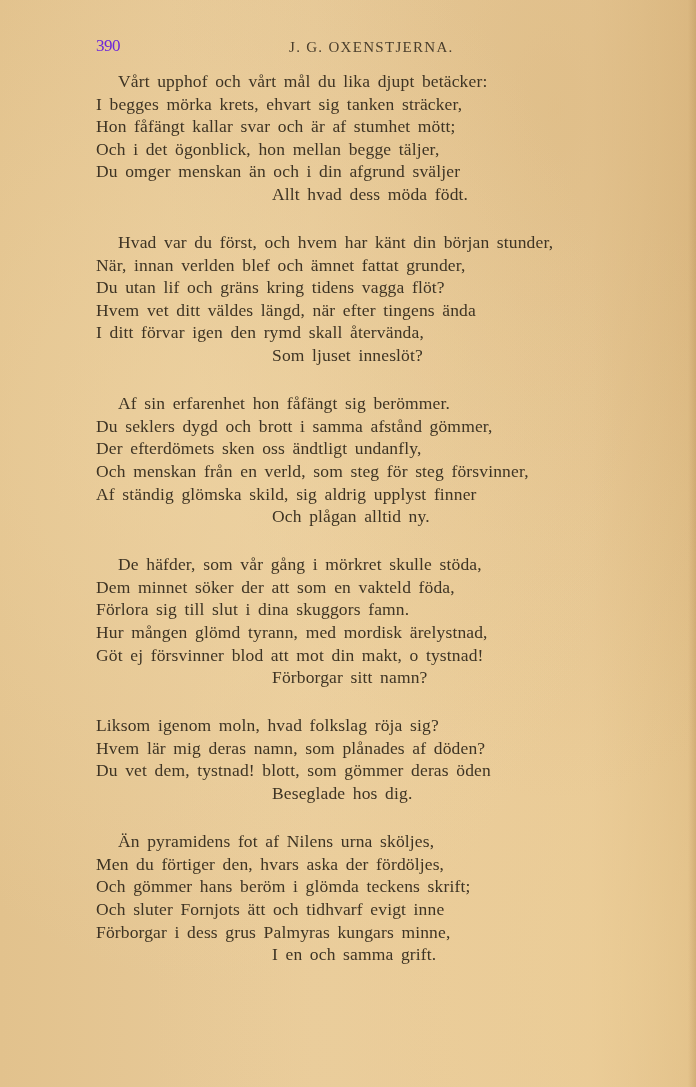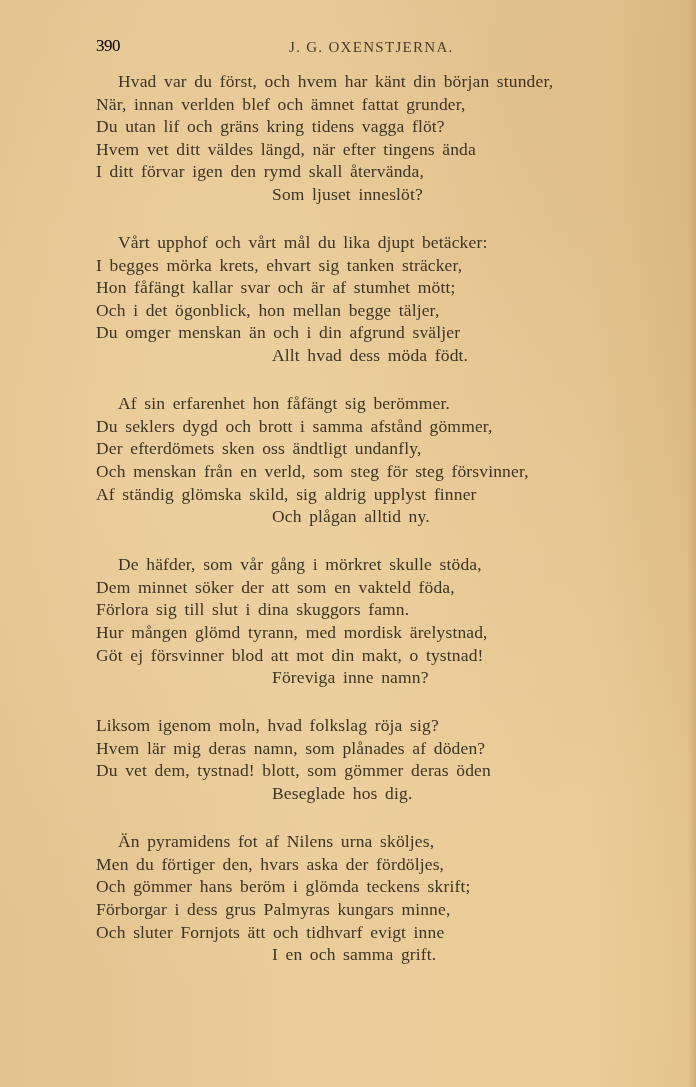--- a/index.html
+++ b/index.html
@@ -37,21 +37,21 @@
       left: 96px;
       width: 480px;
       height: 20px;
     }
     .page-number {
       position: absolute;
       left: 0;
       top: 0;
       font-size: 17px;
       letter-spacing: -0.5px;
-      color: #000000;
+      color: #6d28d9;
     }
     .header-title {
       position: absolute;
       left: 193px;
       top: 3px;
       font-size: 15px;
       letter-spacing: 1.3px;
       color: #4a3e2c;
     }
     .poem {
@@ -85,65 +85,65 @@
   <div class="page-edge"></div>
 
   <div class="running-head">
     <span class="page-number">390</span>
     <span class="header-title">J. G. OXENSTJERNA.</span>
   </div>
 
   <div class="poem">
 
     <div class="stanza">
+      <div class="line first">Vårt upphof och vårt mål du lika djupt betäcker:</div>
+      <div class="line">I begges mörka krets, ehvart sig tanken sträcker,</div>
+      <div class="line">Hon fåfängt kallar svar och är af stumhet mött;</div>
+      <div class="line">Och i det ögonblick, hon mellan begge täljer,</div>
+      <div class="line">Du omger menskan än och i din afgrund sväljer</div>
+      <div class="line refrain">Allt hvad dess möda födt.</div>
+    </div>
+
+    <div class="stanza">
       <div class="line first">Hvad var du först, och hvem har känt din början stunder,</div>
       <div class="line">När, innan verlden blef och ämnet fattat grunder,</div>
       <div class="line">Du utan lif och gräns kring tidens vagga flöt?</div>
       <div class="line">Hvem vet ditt väldes längd, när efter tingens ända</div>
       <div class="line">I ditt förvar igen den rymd skall återvända,</div>
       <div class="line refrain">Som ljuset inneslöt?</div>
-    </div>
-
-    <div class="stanza">
-      <div class="line first">Vårt upphof och vårt mål du lika djupt betäcker:</div>
-      <div class="line">I begges mörka krets, ehvart sig tanken sträcker,</div>
-      <div class="line">Hon fåfängt kallar svar och är af stumhet mött;</div>
-      <div class="line">Och i det ögonblick, hon mellan begge täljer,</div>
-      <div class="line">Du omger menskan än och i din afgrund sväljer</div>
-      <div class="line refrain">Allt hvad dess möda födt.</div>
     </div>
 
     <div class="stanza">
       <div class="line first">Af sin erfarenhet hon fåfängt sig berömmer.</div>
       <div class="line">Du seklers dygd och brott i samma afstånd gömmer,</div>
       <div class="line">Der efterdömets sken oss ändtligt undanfly,</div>
       <div class="line">Och menskan från en verld, som steg för steg försvinner,</div>
       <div class="line">Af ständig glömska skild, sig aldrig upplyst finner</div>
       <div class="line refrain">Och plågan alltid ny.</div>
     </div>
 
     <div class="stanza">
       <div class="line first">De häfder, som vår gång i mörkret skulle stöda,</div>
       <div class="line">Dem minnet söker der att som en vakteld föda,</div>
       <div class="line">Förlora sig till slut i dina skuggors famn.</div>
       <div class="line">Hur mången glömd tyrann, med mordisk ärelystnad,</div>
       <div class="line">Göt ej försvinner blod att mot din makt, o tystnad!</div>
-      <div class="line refrain">Föreviga inne namn?</div>
+      <div class="line refrain">Förborgar sitt namn?</div>
     </div>
 
     <div class="stanza">
       <div class="line">Liksom igenom moln, hvad folkslag röja sig?</div>
       <div class="line">Hvem lär mig deras namn, som plånades af döden?</div>
       <div class="line">Du vet dem, tystnad! blott, som gömmer deras öden</div>
       <div class="line refrain">Beseglade hos dig.</div>
     </div>
 
     <div class="stanza">
       <div class="line first">Än pyramidens fot af Nilens urna sköljes,</div>
       <div class="line">Men du förtiger den, hvars aska der fördöljes,</div>
       <div class="line">Och gömmer hans beröm i glömda teckens skrift;</div>
+      <div class="line">Och sluter Fornjots ätt och tidhvarf evigt inne</div>
       <div class="line">Förborgar i dess grus Palmyras kungars minne,</div>
-      <div class="line">Och sluter Fornjots ätt och tidhvarf evigt inne</div>
       <div class="line refrain">I en och samma grift.</div>
     </div>
 
   </div>
 </div>
 
 </body></html>

